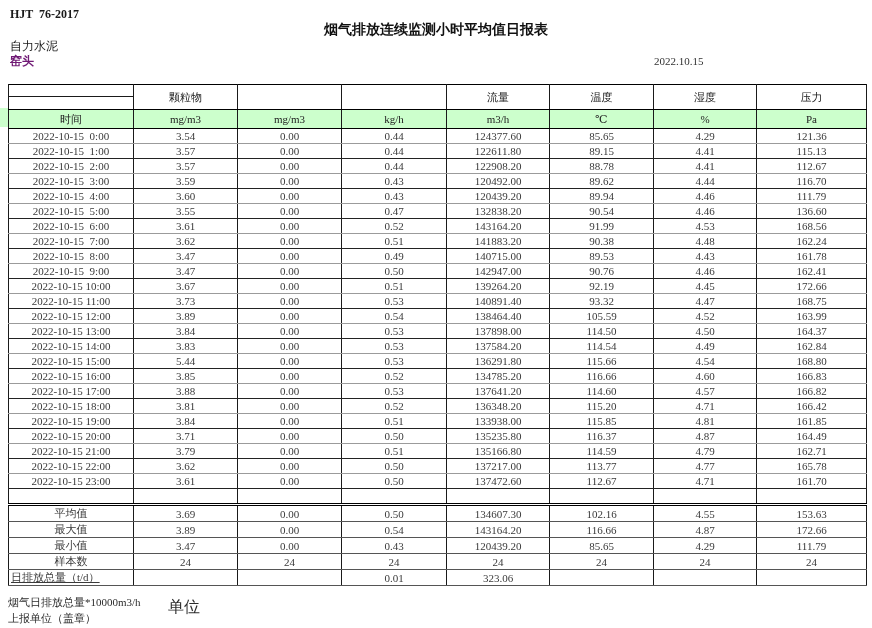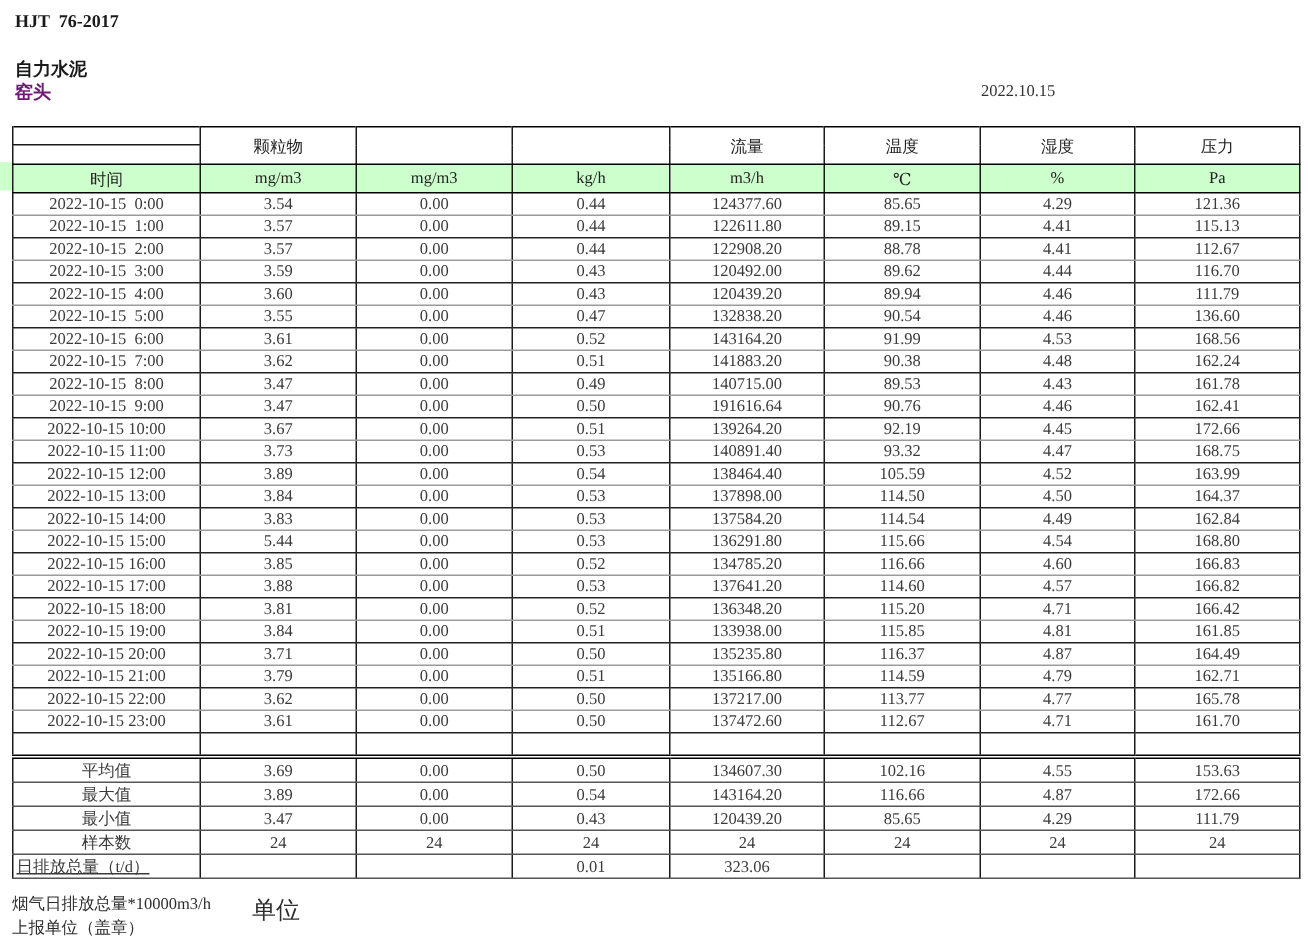--- a/index.html
+++ b/index.html
@@ -3,21 +3,21 @@
 <meta charset="utf-8">
 <style>
   html,body{margin:0;padding:0;}
   body{width:872px;height:628px;background:#fff;}
   .page{position:relative;width:872px;height:628px;background:#fff;overflow:hidden;
         font-family:"Liberation Serif","DejaVu Serif",serif;color:#3a3a3a;}
   .std-code{position:absolute;left:10px;top:7px;font-weight:bold;font-size:12px;color:#1a1a1a;white-space:pre;text-align:right;}
   .rpt-title{position:absolute;left:0;top:21px;width:872px;text-align:center;
              font-family:"Liberation Sans","DejaVu Sans",sans-serif;
              font-weight:bold;font-size:14px;color:#111;}
-  .company{position:absolute;left:10px;top:38px;font-weight:bold;font-size:12px;color:#1a1a1a;}
+  .company{position:absolute;left:10px;top:38px;font-weight:normal;font-size:12px;color:#1a1a1a;}
   .point{position:absolute;left:10px;top:53px;font-weight:bold;font-size:12px;color:#701a75;}
   .rpt-date{position:absolute;left:654px;top:55px;font-size:11px;color:#333;}
   .green-sliver{position:absolute;left:0;top:108px;width:9px;height:19px;background:#ccffcc;}
   table.rpt{position:absolute;left:8px;top:84px;width:858px;border-collapse:collapse;table-layout:fixed;
             font-size:11px;}
   table.rpt th,table.rpt td{padding:0;margin:0;text-align:center;vertical-align:middle;
             overflow:hidden;white-space:pre;font-weight:normal;
             border-left:1px solid #1a1a1a;border-right:1px solid #1a1a1a;}
   table.rpt{border:1px solid #000;}
   tr.h-row1 th{height:11px;border-bottom:1px solid #1a1a1a;}
@@ -32,20 +32,21 @@
   tr.sum-row td.left-label{text-align:left;padding-left:2px;text-decoration:underline;}
   .footnote{position:absolute;left:8px;top:595px;font-size:11px;color:#2c2c2c;}
   .report-org{position:absolute;left:8px;top:611px;font-size:11px;color:#2c2c2c;}
   .unit-label{position:absolute;left:168px;top:597px;font-size:16px;color:#2c2c2c;text-align:right;}
 </style>
 </head>
 <body>
 
 <div class="page">
   <div class="std-code">HJT  76-2017</div>
+  <div class="rpt-title">烟气排放连续监测小时平均值日报表</div>
   <div class="company">自力水泥</div>
   <div class="point">窑头</div>
   <div class="rpt-date">2022.10.15</div>
 
   <div class="green-sliver"></div>
 
   <table class="rpt">
     <colgroup>
         <col style="width: 125px;">
         <col style="width: 104px;">
@@ -170,21 +171,21 @@
           <td>140715.00</td>
           <td>89.53</td>
           <td>4.43</td>
           <td>161.78</td>
         </tr>
         <tr class="data-row hb-dark">
           <td>2022-10-15  9:00</td>
           <td>3.47</td>
           <td>0.00</td>
           <td>0.50</td>
-          <td>191616.64</td>
+          <td>142947.00</td>
           <td>90.76</td>
           <td>4.46</td>
           <td>162.41</td>
         </tr>
         <tr class="data-row hb-light">
           <td>2022-10-15 10:00</td>
           <td>3.67</td>
           <td>0.00</td>
           <td>0.51</td>
           <td>139264.20</td>

